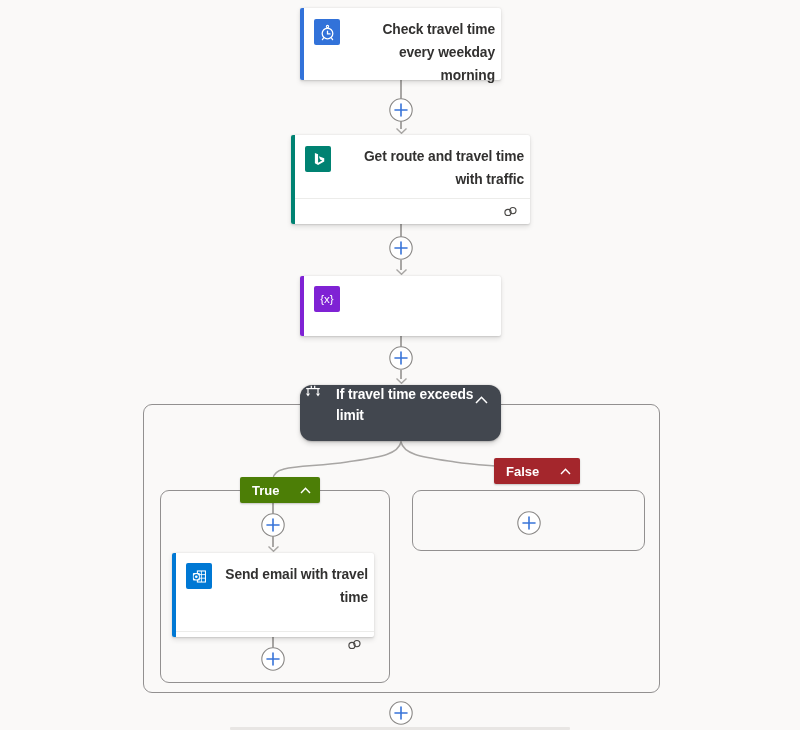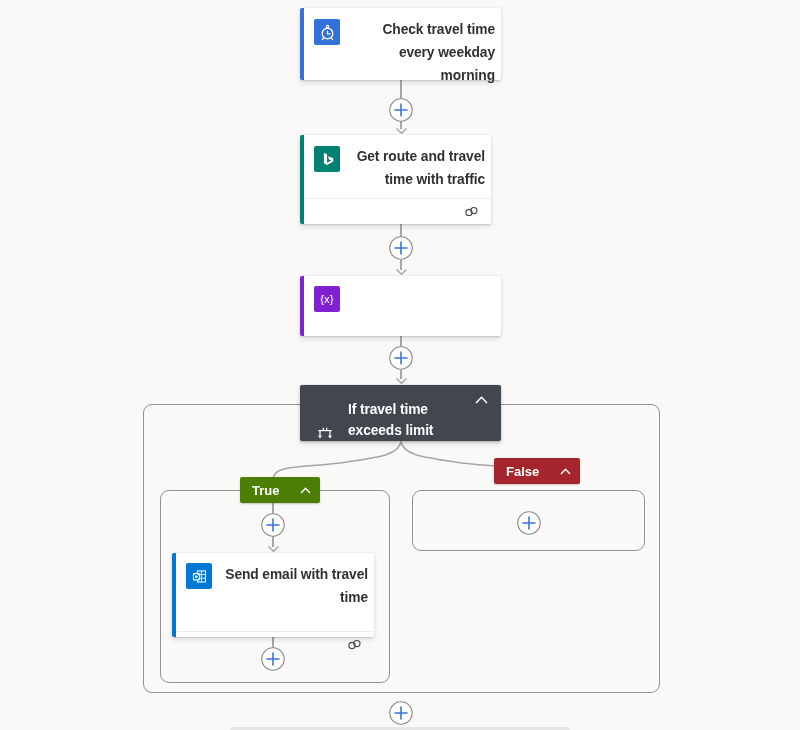--- a/index.html
+++ b/index.html
@@ -19,23 +19,23 @@
         display:flex;flex-direction:column;cursor:pointer;}
   .accent{position:absolute;left:0;top:0;bottom:0;width:4px;border-radius:2px 0 0 2px;}
   .card-body{display:flex;align-items:flex-start;padding:6px 6px 6px 14px;gap:12px;flex:1;}
   .icon-sq{width:26px;height:26px;border-radius:2px;flex:0 0 26px;margin-top:5px;
            display:flex;align-items:center;justify-content:center;}
   .card-title{font-size:13.8px;font-weight:bold;color:#323130;line-height:23px;padding-top:4px;letter-spacing:-0.1px;text-align:right;}
   .card-footer{border-top:1px solid #ececea;height:25px;flex:0 0 25px;display:flex;align-items:center;
                justify-content:flex-end;padding-right:11px;}
 
   
-  .condition-card{position:absolute;background:#42474f;border-radius:2px;z-index:2;box-sizing:border-box;
+  .condition-card{position:absolute;background:#42474f;border-radius:12px;z-index:2;box-sizing:border-box;
         box-shadow:0 0.8px 1.8px rgba(0,0,0,.2),0 2.4px 5px rgba(0,0,0,.14);
-        display:flex;align-items:flex-end;padding:0 13px 0 16px;cursor:pointer;}
+        display:flex;align-items:flex-start;padding:0 13px 0 4px;cursor:pointer;}
   .condition-title{flex:1;font-size:13.8px;font-weight:bold;color:#ffffff;line-height:20.5px;margin-left:14px;letter-spacing:-0.1px;}
   .cond-chevron{align-self:flex-start;margin-top:11px;cursor:pointer;}
 
   
   .badge{position:absolute;height:26px;display:flex;align-items:center;gap:21px;padding:0 9px 0 12px;
          color:#fff;font-weight:bold;font-size:13px;border-radius:2px;z-index:3;cursor:pointer;
          box-shadow:0 1px 2px rgba(0,0,0,.22);}
 
   
   .plus{position:absolute;width:24px;height:24px;z-index:3;cursor:pointer;}
@@ -97,21 +97,21 @@
     </div>
   </div>
 
   <div class="plus" style="left:389px;top:98px;">
     <svg width="24" height="24" viewBox="0 0 24 24">
         <circle cx="12" cy="12" r="11.2" fill="#fff" stroke="#8a8886" stroke-width="1.1"></circle>
         <path d="M12 6 V18 M6 12 H18" stroke="#3874d9" stroke-width="1.6" stroke-linecap="round"></path>
       </svg>
   </div>
 
-  <div class="card" style="left:300px;top:135px;width:191px;height:89px;">
+  <div class="card" style="left:291px;top:135px;width:239px;height:89px;">
     <div class="accent" style="background:#008272;"></div>
     <div class="card-body">
       <div class="icon-sq" style="background:#008272;">
         <svg width="17" height="17" viewBox="0 0 16 16">
           <path d="M4.6 1.9 L7.6 3 L7.6 11.1 L11.4 8.9 L9.5 7.95 L8.3 5 L13.4 6.8 L13.4 9.9 L7.6 13.25 L4.6 11.5 Z" fill="#fff"></path>
         </svg>
       </div>
       <div class="card-title">Get route and travel time with traffic</div>
     </div>
     <div class="card-footer">

